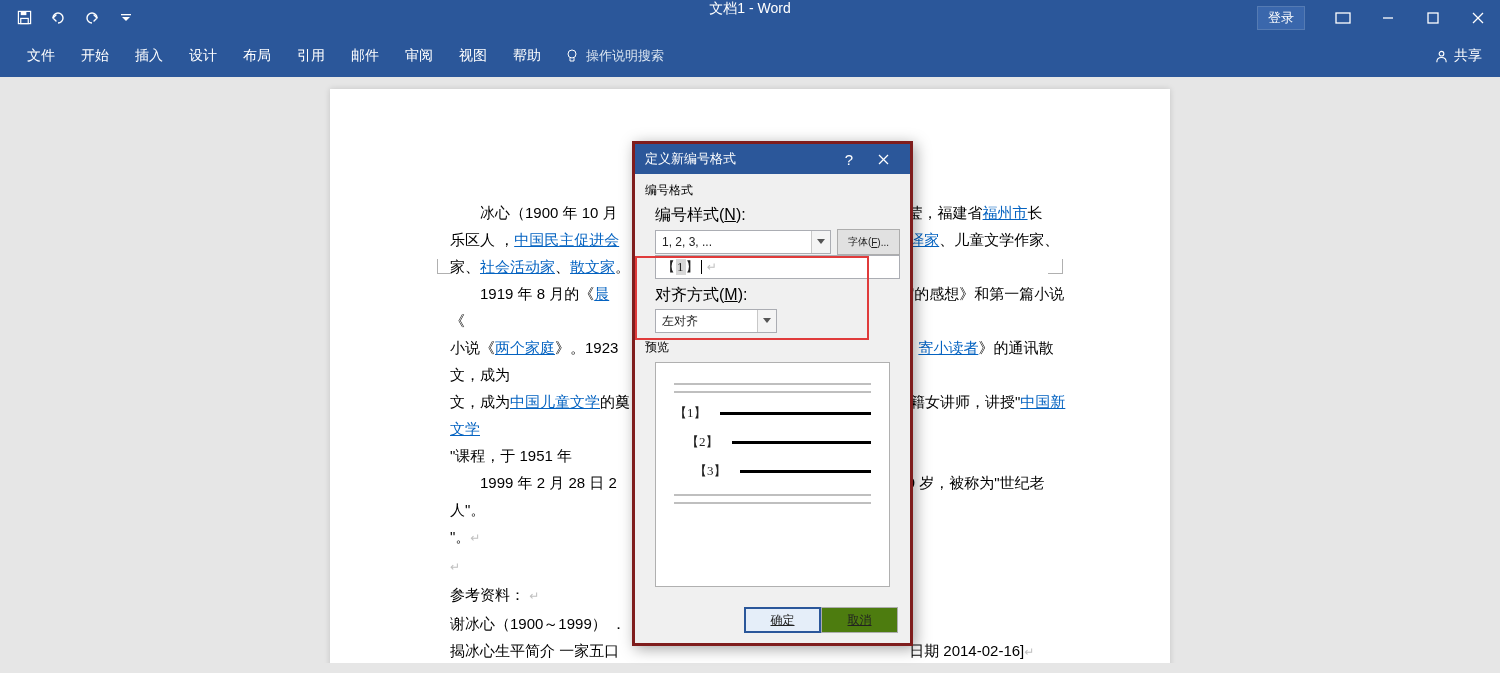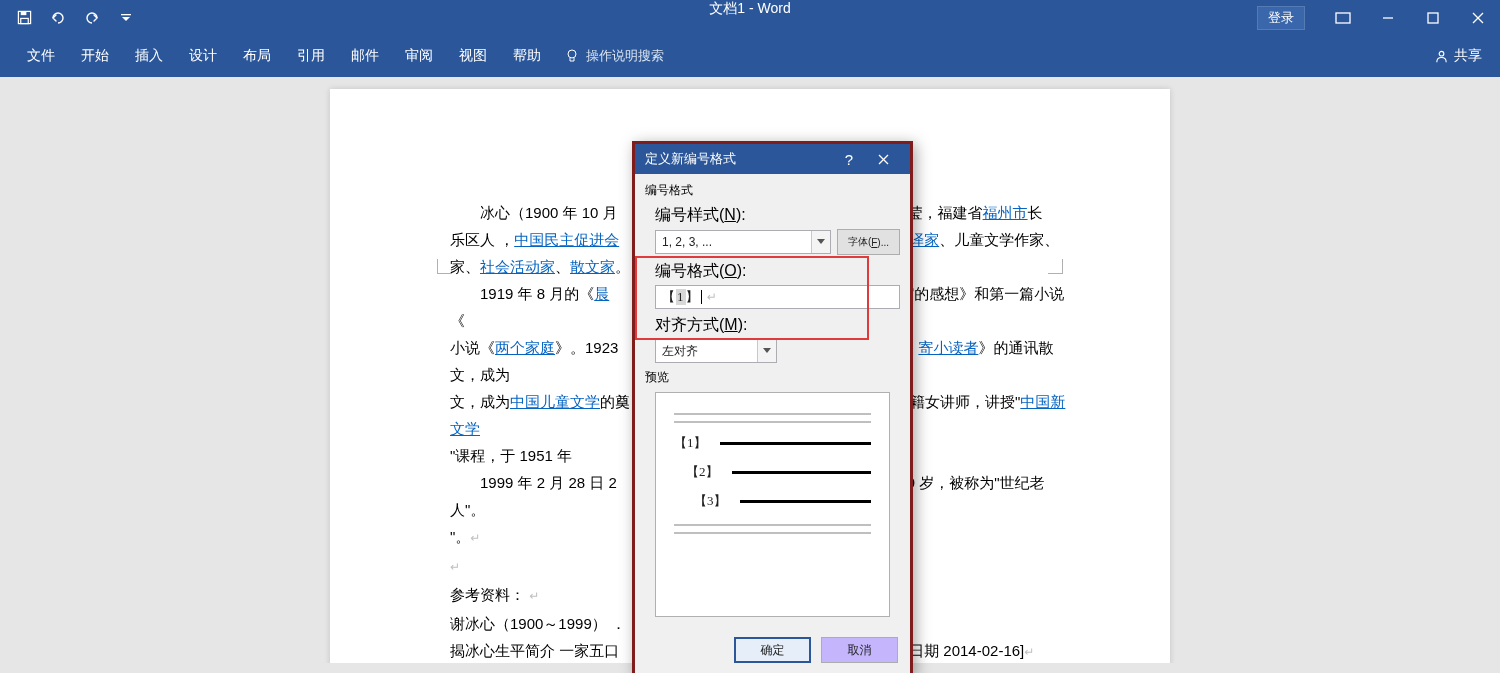--- a/index.html
+++ b/index.html
@@ -42,22 +42,22 @@
   .btn{border:1px solid #adadad;background:#e1e1e1;height:24px;padding:0 10px;display:flex;align-items:center;font-size:10px;}
   .textbox{border:1px solid #abadb3;background:#fff;height:22px;display:flex;align-items:center;padding:0 6px;font-family:"SimSun",serif;font-size:13px;letter-spacing:1px;}
   .cursor{display:inline-block;width:1px;height:14px;background:#000;margin:0 1px;vertical-align:middle;}
   .preview{border:1px solid #b0b0b0;background:#fff;height:195px;margin:4px 10px 0 10px;padding:14px 18px;}
   .pv-full{height:2px;background:#bfbfbf;margin:6px 0;}
   .pv-row{display:flex;align-items:center;margin:11px 0;}
   .pv-num{font-family:"SimSun",serif;font-size:13px;width:46px;}
   .pv-bar{height:3px;background:#000;flex:1;}
   .pv-r2 .pv-num{padding-left:12px;}
   .pv-r3 .pv-num{padding-left:20px;}
-  .dlg-footer{display:flex;justify-content:flex-end;gap:10px;padding:10px 12px;}
-  .dbtn{width:75px;height:24px;border:1px solid #adadad;background:#c4b5fd;display:flex;align-items:center;justify-content:center;font-size:12px;}
+  .dlg-footer{display:flex;justify-content:flex-end;padding:10px 12px;text-decoration:underline;}
+  .dbtn{width:75px;height:24px;border:1px solid #adadad;background:#4d7c0f;display:flex;align-items:center;justify-content:center;font-size:12px;}
   .dbtn.primary{border:1px solid #2b579a;background:#e5eef9;outline:1px solid #2b579a;outline-offset:-2px;}
   .redbox{position:absolute;border:2px solid #e03b3b;pointer-events:none;}
   u.acc{text-decoration:underline;}
 </style>
 </head>
 <body>
 
 <div class="titlebar">
   <div class="tb-left">
     <div class="tb-btn">
@@ -191,23 +191,20 @@
             </svg>
         </div>
       </div>
       <div class="btn">
         <span>字体(</span>
           <u class="acc">F</u>
           <span>)...</span>
       </div>
     </div>
 
-    <div class="field-label">
-      <span>编号格式(</span><u class="acc">O</u><span>):</span>
-    </div>
     <div class="row">
       <div class="textbox" style="flex:1;">
         <span>【</span><span style="background:#d8d8d8;padding:0 1px;">1</span><span>】</span><span class="cursor"></span>&nbsp;<span class="ret">↵</span>
       </div>
     </div>
 
     <div class="field-label">
       <span>对齐方式(</span><u class="acc">M</u><span>):</span>
     </div>
     <div class="row">

